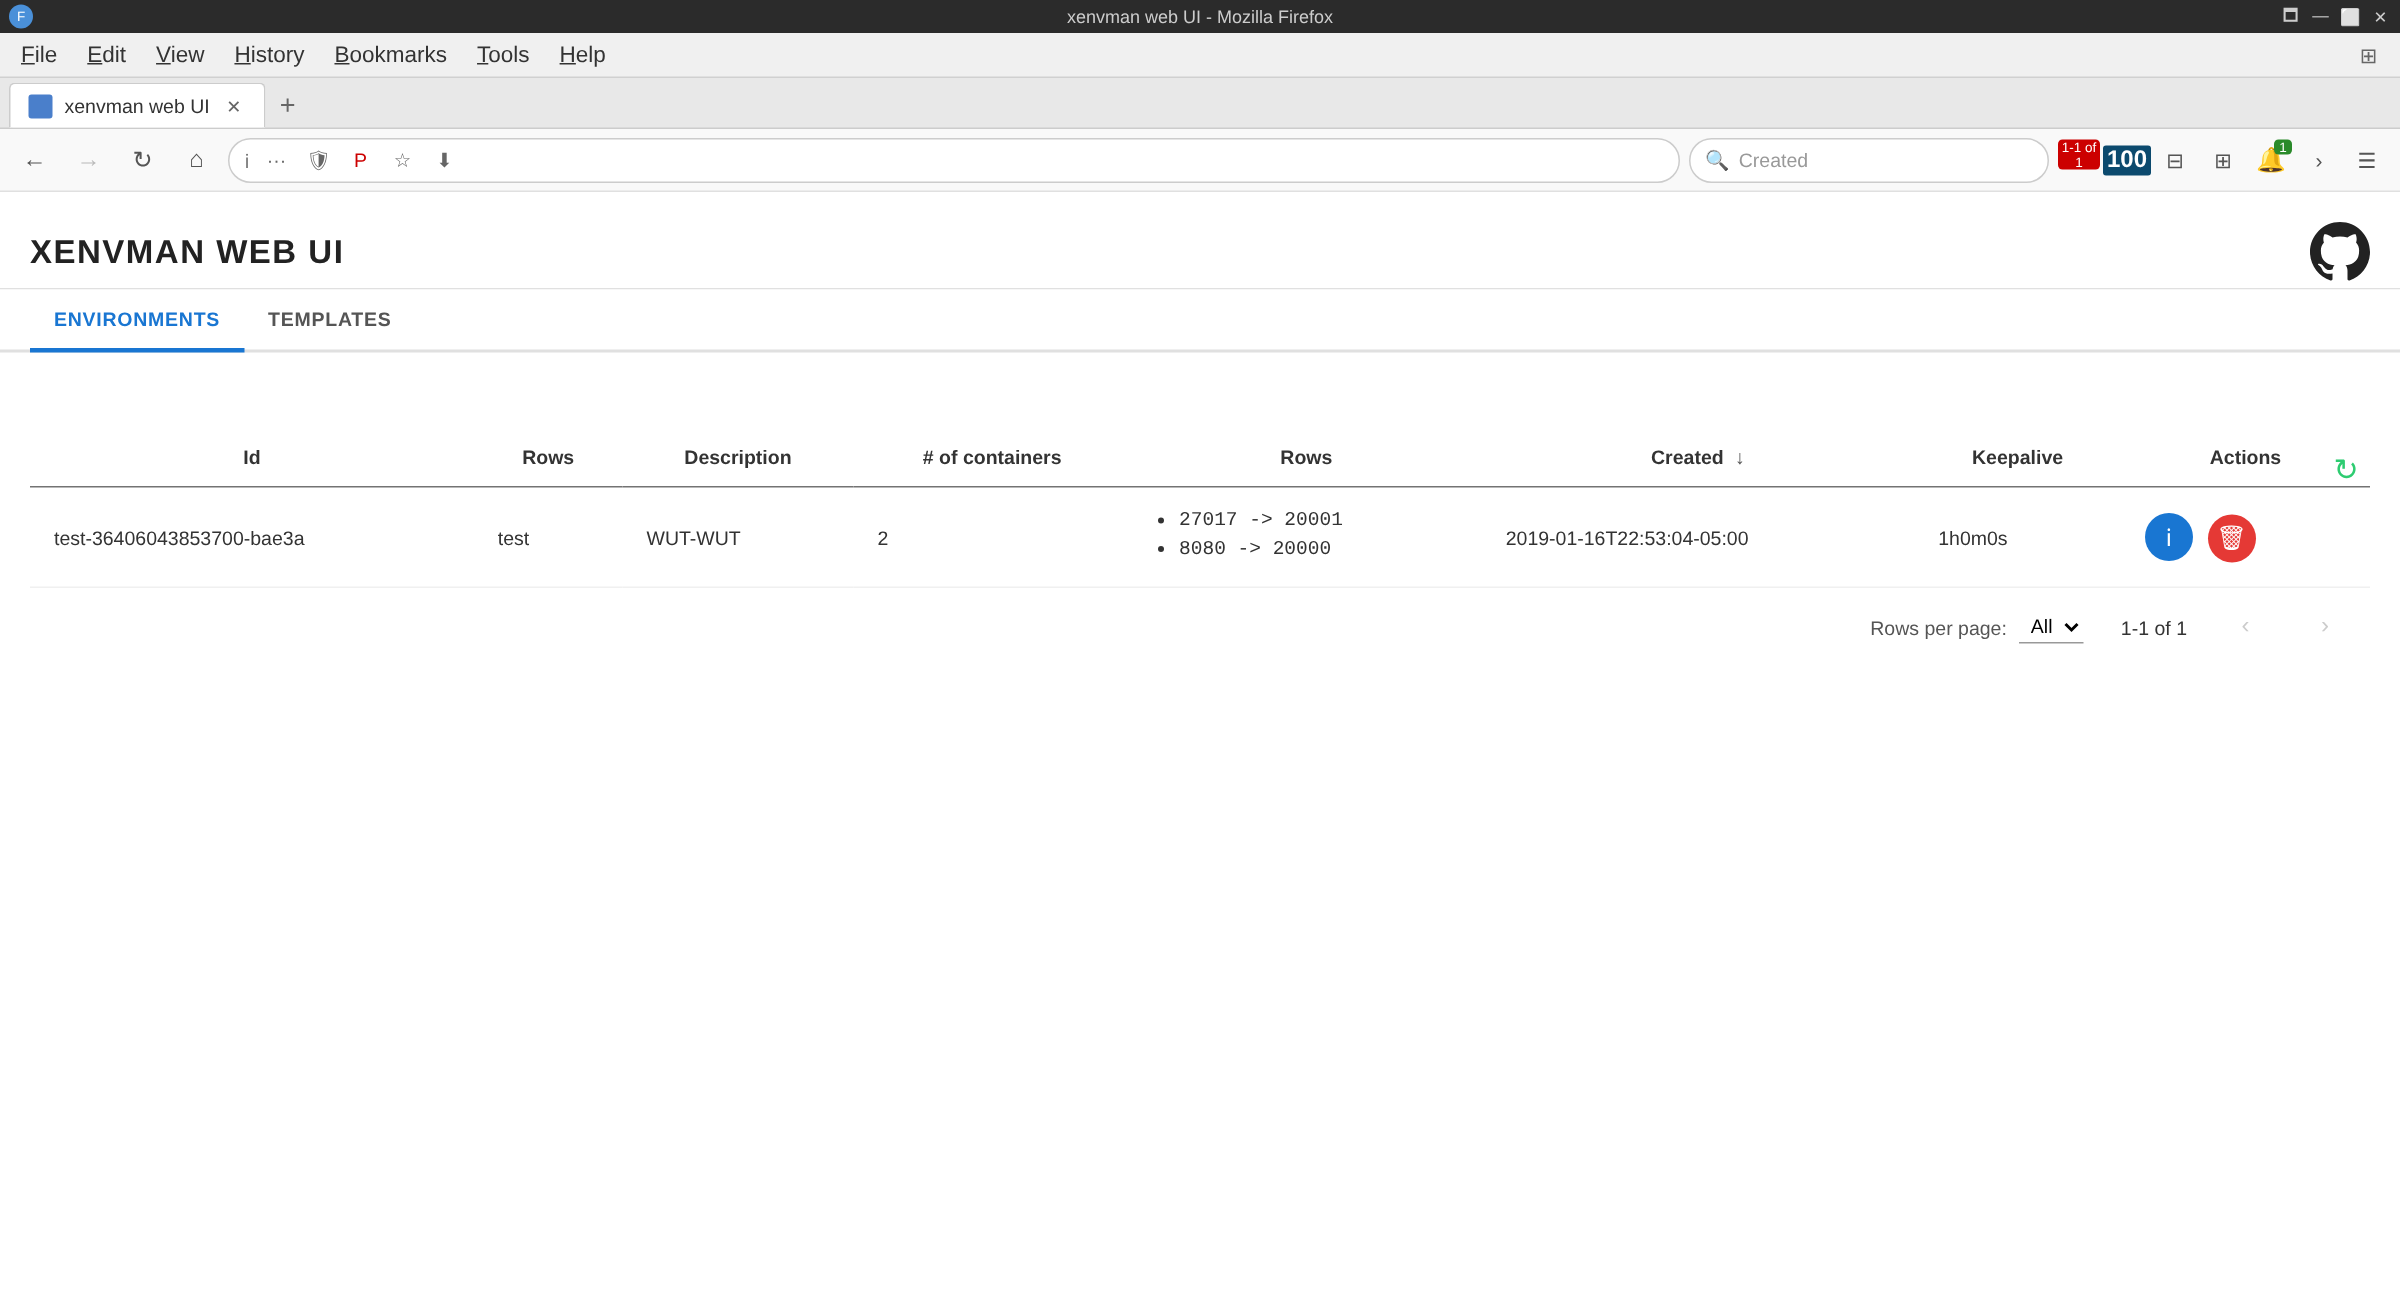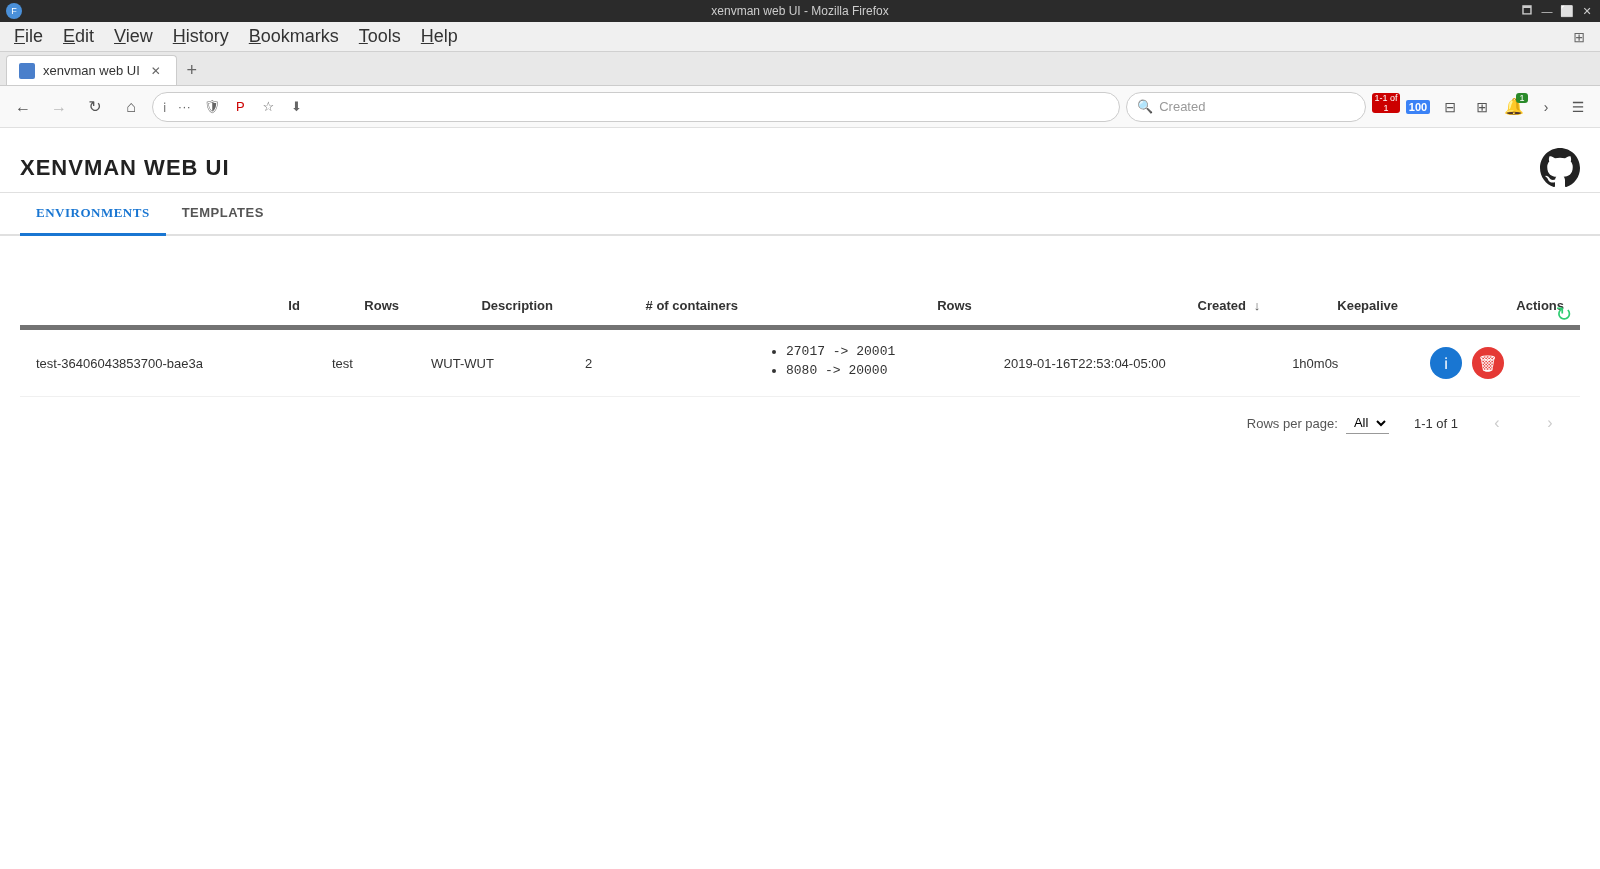--- a/index.html
+++ b/index.html
@@ -53,21 +53,21 @@
       background: #f0f0f0;
       height: 30px;
       display: flex;
       align-items: center;
       padding: 0 6px;
       border-bottom: 1px solid #d0d0d0;
       gap: 4px;
     }
     .menu-item {
       padding: 4px 8px;
-      font-size: 18px;
+      font-size: 15px;
       cursor: pointer;
       border-radius: 3px;
     }
 
     
     .tab-bar {
       background: #e8e8e8;
       height: 34px;
       display: flex;
       align-items: flex-end;
@@ -244,21 +244,20 @@
       font-weight: 600;
       color: #555;
       cursor: pointer;
       border-bottom: 3px solid transparent;
       margin-bottom: -2px;
       letter-spacing: 0.5px;
     }
     .app-tab.active {
       color: #1976d2;
       border-bottom: 3px solid #1976d2;
-      font-family: Liberation Serif, serif;
     }
 
     .content-area {
       padding: 0 20px;
       position: relative;
     }
     .refresh-btn {
       position: absolute;
       right: 20px;
       top: 12px;
@@ -272,26 +271,26 @@
       font-size: 20px;
     }
 
     
     .data-table {
       width: 100%;
       border-collapse: collapse;
       margin-top: 50px;
     }
     .data-table th {
-      text-align: right;
+      text-align: center;
       padding: 12px 16px;
       font-size: 13px;
       font-weight: 600;
       color: #333;
-      border-bottom: 5px solid #737373;
+      border-bottom: 1px solid #737373;
       cursor: pointer;
     }
     .data-table td {
       padding: 14px 16px;
       font-size: 13px;
       color: #333;
       border-bottom: 1px solid #f0f0f0;
     }
     .sort-icon { margin-left: 4px; color: #555; }
     .ports-list { list-style: disc; padding-left: 16px; font-family: Liberation Mono, monospace; }
@@ -417,21 +416,21 @@
     <span>🔍</span>
     <span>Created</span>
   </div>
 
   <div class="nav-right-icons">
     <div class="nav-right-btn badge-btn" style="color:#c00;">
       <span style="font-size:13px; font-weight:bold;">uB</span>
       <span class="badge">1-1 of 1</span>
     </div>
     <div class="nav-right-btn badge-btn">
-      <span style="font-size:11px; font-weight:bold; background:#3b82f6; color:#fff; padding: 1px 3px; border-radius:2px;">100</span>
+      <span style="font-size:16px; font-weight:bold; background:#0c4a6e; color:#fff; padding: 1px 3px; border-radius:2px;">100</span>
     </div>
     <div class="nav-right-btn">⊟</div>
     <div class="nav-right-btn">⊞</div>
     <div class="nav-right-btn badge-btn">
       <span style="font-size:16px;">🔔</span>
       <span class="badge green-badge">1</span>
     </div>
     <div class="nav-right-btn">›</div>
     <div class="nav-right-btn">☰</div>
   </div>

